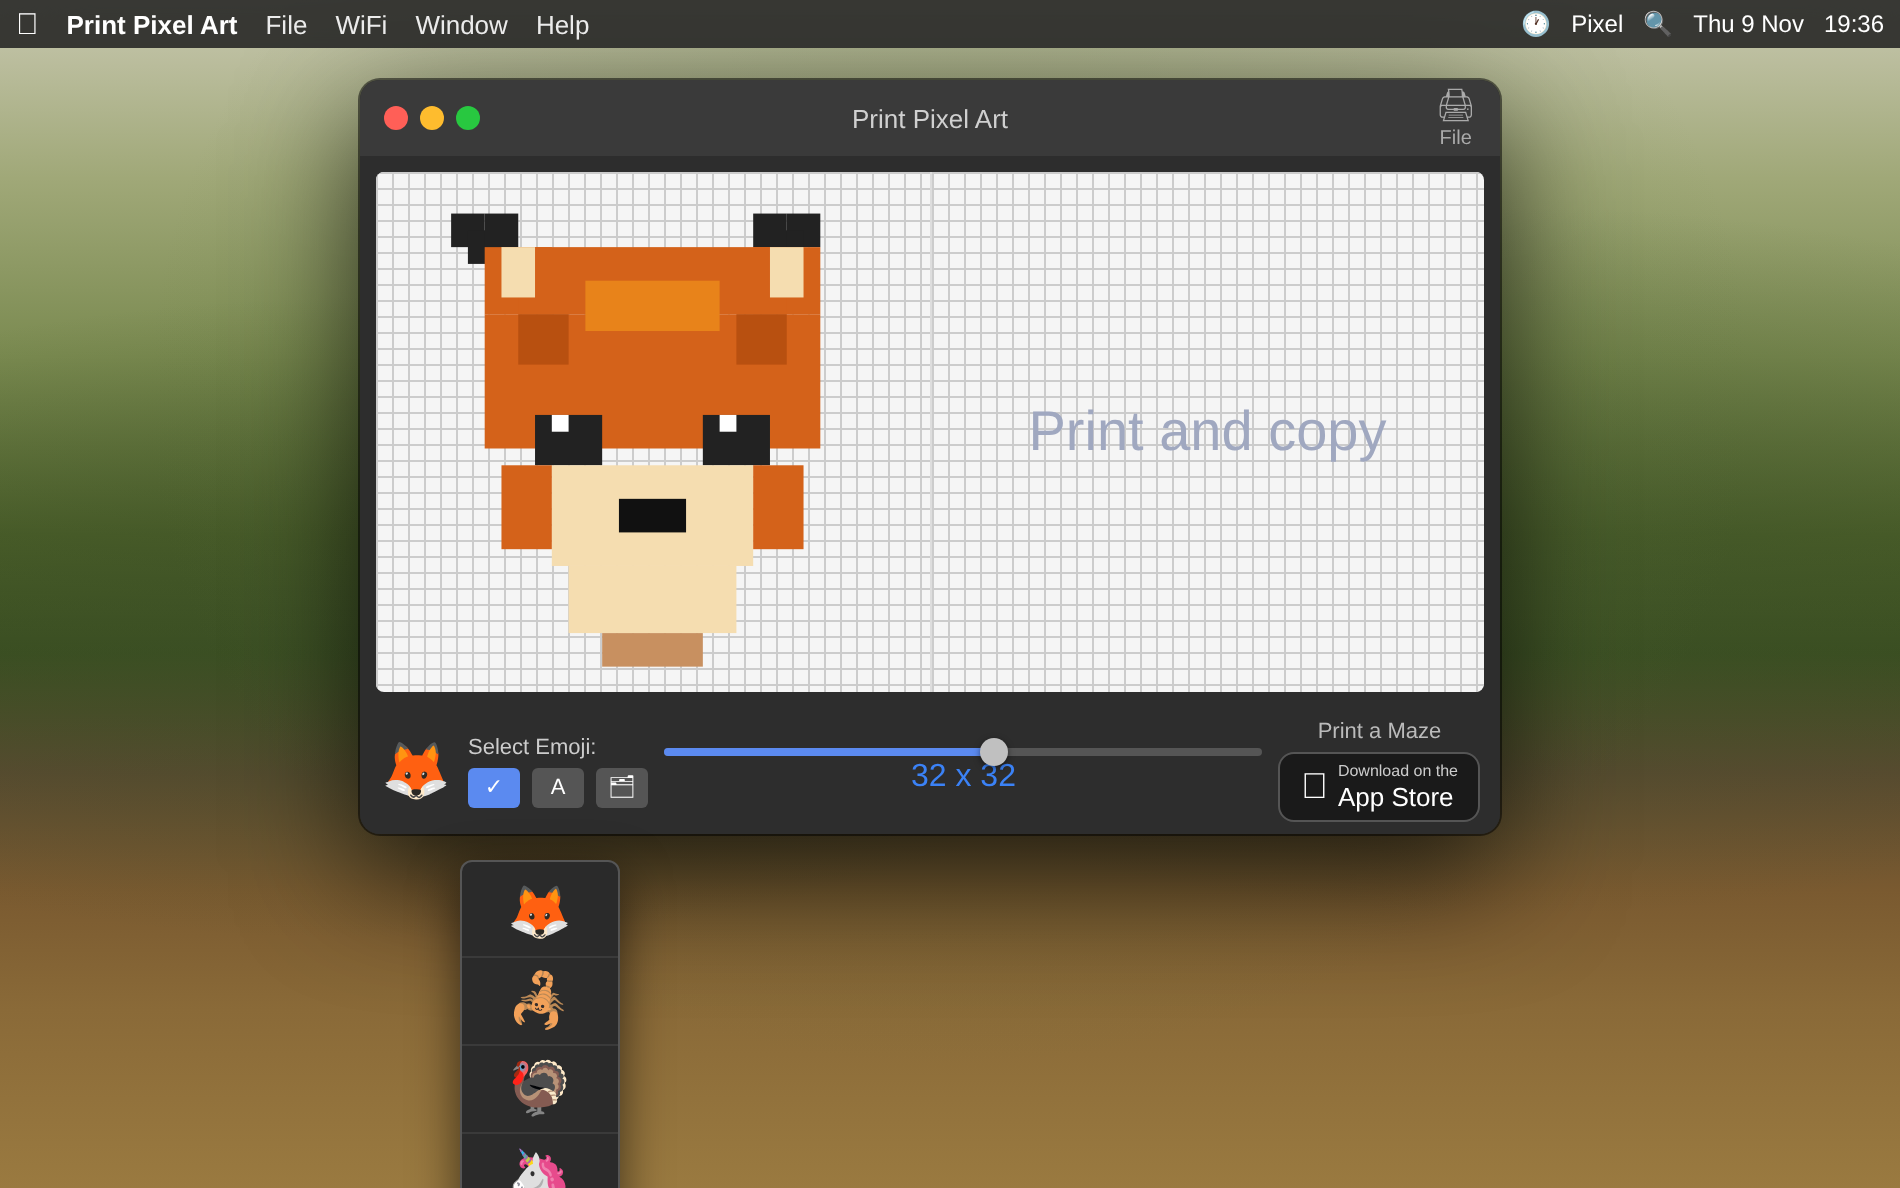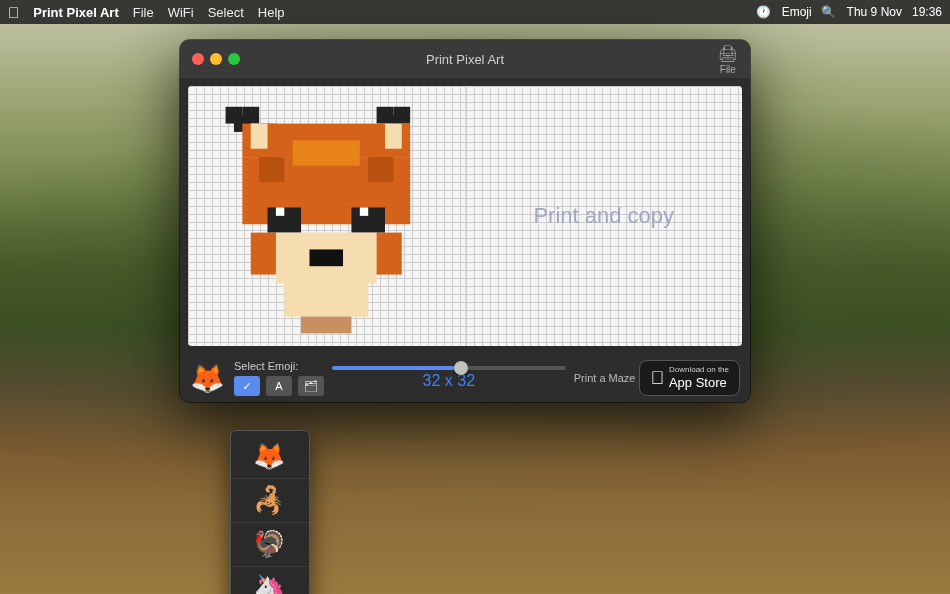--- a/index.html
+++ b/index.html
@@ -155,21 +155,21 @@
       background-image:
         linear-gradient(to right, #ccc 1px, transparent 1px),
         linear-gradient(to bottom, #ccc 1px, transparent 1px);
       background-size: 8px 8px;
     }
 
     .print-copy-text {
       position: relative;
       z-index: 2;
       color: #a0a8c0;
-      font-size: 22px;
+      font-size: 28px;
       font-weight: 500;
       text-align: center;
       line-height: 1.3;
     }
 
     
     .toolbar {
       display: flex;
       align-items: center;
       padding: 6px 10px;
@@ -252,21 +252,21 @@
     }
 
     .size-label {
       color: #3b82f6;
       font-size: 16px;
       font-weight: 500;
     }
 
     .print-maze-area {
       display: flex;
-      flex-direction: row;
+      flex-direction: column;
       align-items: center;
       gap: 4px;
     }
 
     .print-maze-label {
       color: #bbb;
       font-size: 11px;
     }
 
     .app-store-btn {
@@ -334,26 +334,26 @@
 <div class="desktop-bg"></div>
 
 <div style="position:absolute;top:24px;left:0;right:0;bottom:0;background: radial-gradient(ellipse at 50% 30%, rgba(100,120,60,0.4) 0%, transparent 60%), radial-gradient(ellipse at 20% 50%, rgba(60,80,40,0.5) 0%, transparent 40%), radial-gradient(ellipse at 80% 45%, rgba(60,80,40,0.5) 0%, transparent 40%);"></div>
 
 <div class="menu-bar">
   <div class="menu-bar-left">
     <span class="apple-logo"></span>
     <span class="menu-bar-app">Print Pixel Art</span>
     <span class="menu-bar-item">File</span>
     <span class="menu-bar-item">WiFi</span>
-    <span class="menu-bar-item">Select</span>
+    <span class="menu-bar-item">Window</span>
     <span class="menu-bar-item">Help</span>
   </div>
   <div class="menu-bar-right">
     <span>🕐</span>
-    <span>Emoji</span>
+    <span>Pixel</span>
     <span>🔍</span>
     <span>Thu 9 Nov &nbsp; 19:36</span>
   </div>
 </div>
 
 <div class="app-window">
 
   <div class="title-bar">
     <div class="traffic-lights">
       <div class="traffic-light tl-close"></div>

